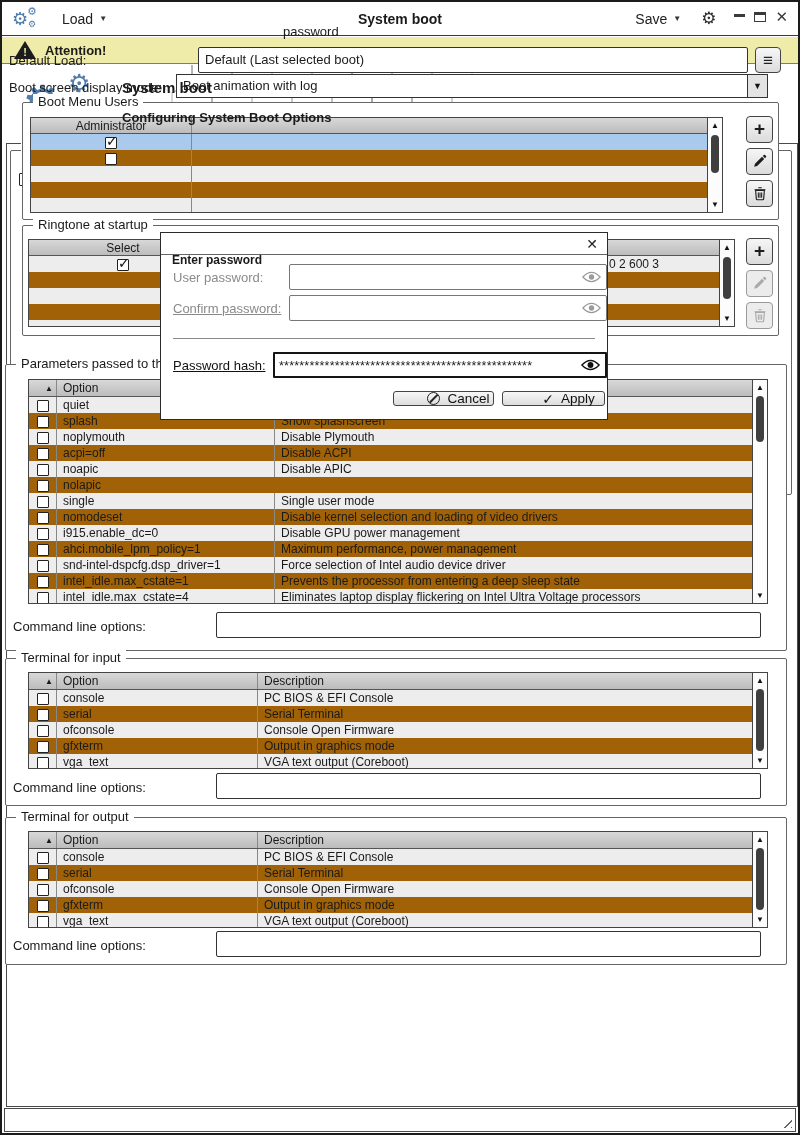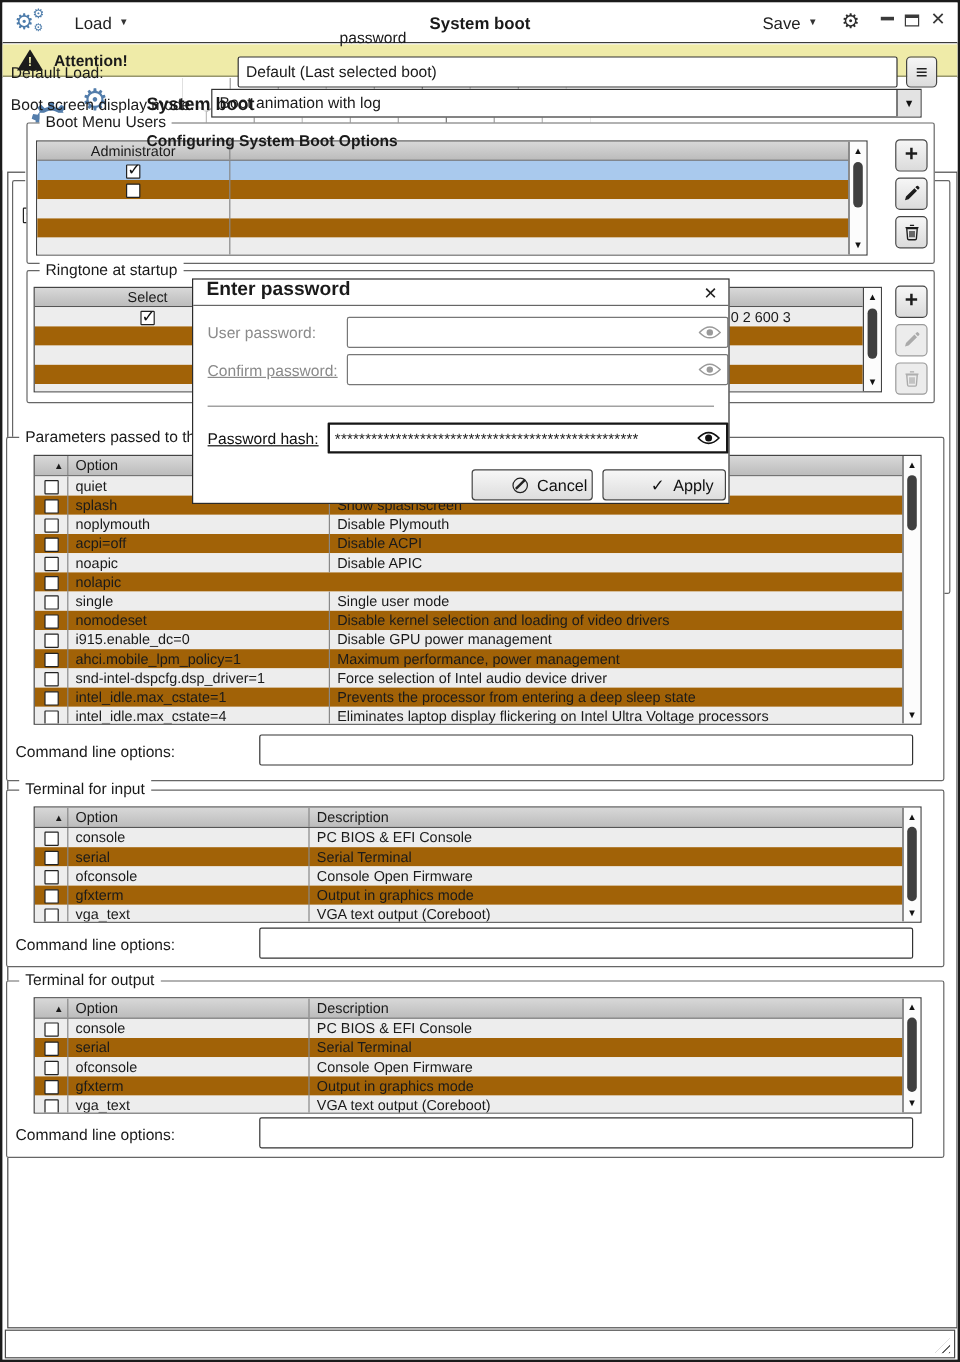--- a/index.html
+++ b/index.html
@@ -101,30 +101,30 @@
   .sb-thumb { position:absolute; left:3px; width:8px; background:#3f3f3f; border-radius:4px; }
 
   
   .stack-btn { position:absolute; width:27px; height:27px; border:1.5px solid #444; border-radius:4px; background:linear-gradient(#f6f6f6,#dbdbdb); display:flex; align-items:center; justify-content:center; color:#1c1c1c; }
   .stack-btn.disabled { color:#aaa; border-color:#9a9a9a; background:#ececec; }
   .plus { font-size:19px; font-weight:bold; line-height:1; margin-top:-2px; }
 
   
   .dialog { position:absolute; left:160px; top:232px; width:448px; height:188px; background:#fff; border:1.5px solid #2b2b2b; z-index:50; }
   .dlg-head { position:relative; height:22px; border-bottom:1px solid #666; }
-  .dlg-title { position:absolute; left:11px; top:0; font-size:16px; font-weight:bold; }
+  .dlg-title { position:absolute; left:11px; top:20px; font-size:12px; font-weight:bold; }
   .dlg-close { position:absolute; right:9px; top:3px; font-size:14px; font-weight:bold; color:#222; }
   .dlg-label { position:absolute; left:12px; font-size:13px; color:#8a8a8a; white-space:nowrap; }
   .dlg-label.dark { color:#111; }
   .dlg-input { position:absolute; border:1.5px solid #777; border-radius:2px; background:#fff; height:26px; }
   .dlg-input.hash { border:2px solid #151515; border-radius:1px; font-size:12.5px; letter-spacing:0.2px; padding:5px 20px 0 4px; overflow:hidden; white-space:nowrap; }
   .eye { position:absolute; right:5px; top:50%; transform:translateY(-50%); line-height:0; background:#fff; padding-left:2px; }
   .eye.gray { color:#9a9a9a; } .eye.dark { color:#111; }
   .dlg-sep { position:absolute; left:12px; right:12px; top:105px; border-top:1px solid #8a8a8a; }
-  .dlg-btn { position:absolute; top:158px; height:26px; border:1.5px solid #444; border-radius:3px; background:linear-gradient(#f7f7f7,#dddddd); display:flex; align-items:center; justify-content:center; gap:7px; font-size:13.5px; color:#111;padding-left:30px; }
+  .dlg-btn { position:absolute; top:158px; height:15px; border:1.5px solid #444; border-radius:3px; background:linear-gradient(#f7f7f7,#dddddd); display:flex; align-items:center; justify-content:center; gap:7px; font-size:13.5px; color:#111;padding-left:30px; }
   .ico-cancel { position:relative; width:13px; height:13px; border:1.7px solid #222; border-radius:50%; }
   .ico-cancel::after { content:""; position:absolute; left:4.3px; top:-0.5px; width:1.7px; height:10.5px; background:#222; transform:rotate(45deg); }
   .ico-check { font-size:14px; font-weight:bold; color:#111; line-height:1; }
 
   
   .statusbar { position:absolute; left:4px; top:1108px; width:792px; height:24px; border:1px solid #4a4a4a; background:#fff; }
   .grip { position:absolute; right:3px; bottom:3px; width:13px; height:13px; background:repeating-linear-gradient(-45deg,#666 0,#666 1.2px,transparent 1.2px,transparent 4.6px); clip-path:polygon(100% 0,100% 100%,0 100%); }
 
   svg { display:block; }
 </style>

